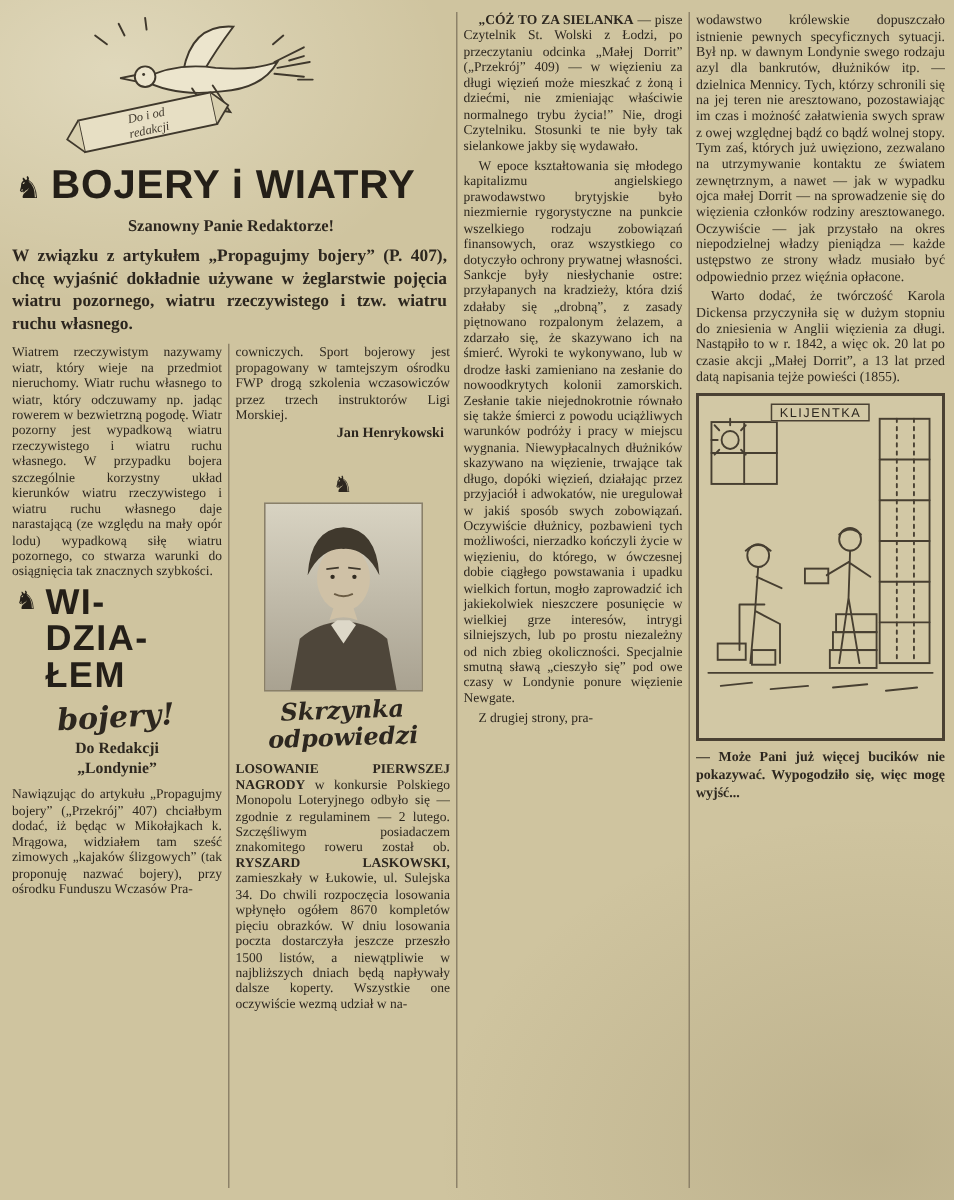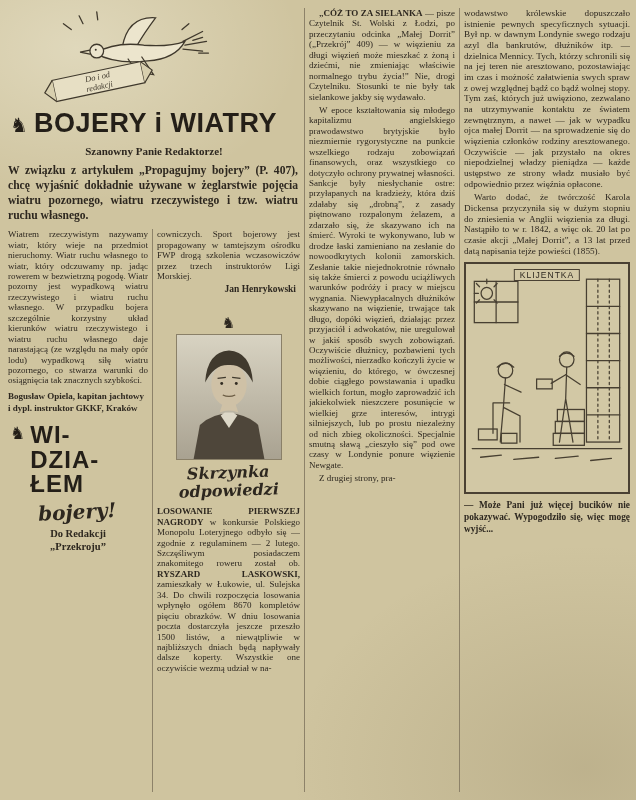--- a/index.html
+++ b/index.html
@@ -93,36 +93,36 @@
       <span class="knight t1">♞</span>
       <h1 class="title1">BOJERY i WIATRY</h1>
     </div>
 
     <p class="salut">Szanowny Panie Redaktorze!</p>
     <p class="lead">W związku z artykułem „Propagujmy bojery” (P. 407), chcę wyjaśnić dokładnie używane w żeglarstwie pojęcia wiatru pozornego, wiatru rzeczywistego i tzw. wiatru ruchu własnego.</p>
 
     <div class="twocol">
       <div class="colA">
         <p class="body">Wiatrem rzeczywistym nazywamy wiatr, który wieje na przedmiot nieruchomy. Wiatr ruchu własnego to wiatr, który odczuwamy np. jadąc rowerem w bezwietrzną pogodę. Wiatr pozorny jest wypadkową wiatru rzeczywistego i wiatru ruchu własnego. W przypadku bojera szczególnie korzystny układ kierunków wiatru rzeczywistego i wiatru ruchu własnego daje narastającą (ze względu na mały opór lodu) wypadkową siłę wiatru pozornego, co stwarza warunki do osiągnięcia tak znacznych szybkości.</p>
-        <p class="sig">Bogusław Opiela, kapitan jachtowy i dypl. instruktor GKKF, Kraków</p>
 
         <div class="widz">
           <span class="knight t2">♞</span>
           <div class="wlines">
             <div>WI-</div>
             <div>DZIA-</div>
             <div>ŁEM</div>
           </div>
         </div>
         <div class="bojery">bojery!</div>
 
         <div class="dored">
           <div>Do Redakcji</div>
-          <div>„Przekroju”</div>
-        </div>
+          <div>„Londynie”</div>
+        </div>
+        <p class="body">Nawiązując do artykułu „Propagujmy bojery” („Przekrój” 407) chciałbym dodać, iż będąc w Mikołajkach k. Mrągowa, widziałem tam sześć zimowych „kajaków ślizgowych” (tak proponuję nazwać bojery), przy ośrodku Funduszu Wczasów Pra-</p>
       </div>
 
       <div class="vrule"></div>
 
       <div class="colB">
         <p class="body">cowniczych. Sport bojerowy jest propagowany w tamtejszym ośrodku FWP drogą szkolenia wczasowiczów przez trzech instruktorów Ligi Morskiej.</p>
         <p class="sig2">Jan Henrykowski</p>
         <div class="knight-center">♞</div>
 
         <div class="photo">

